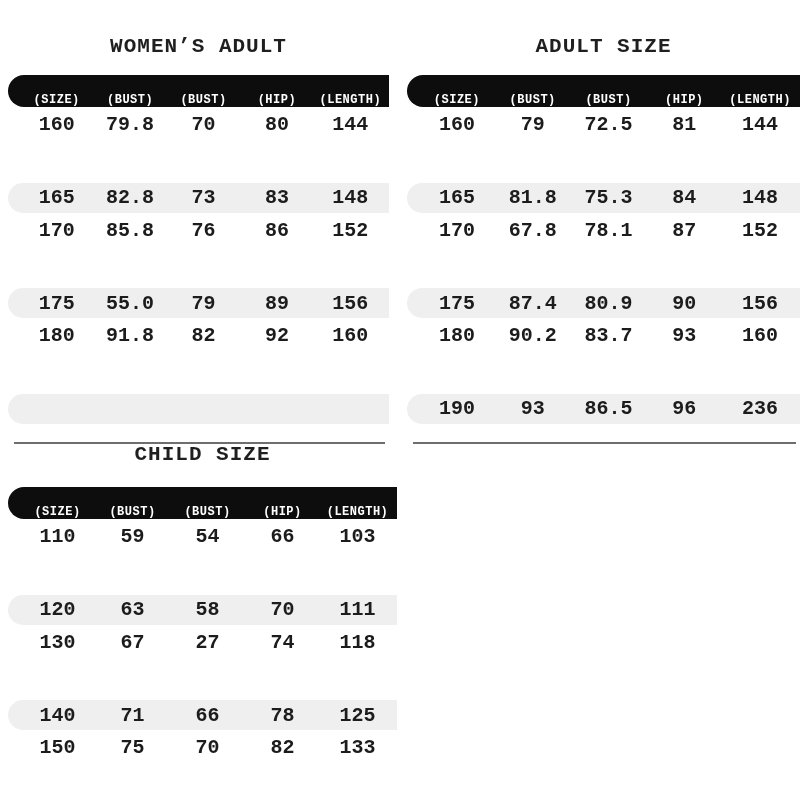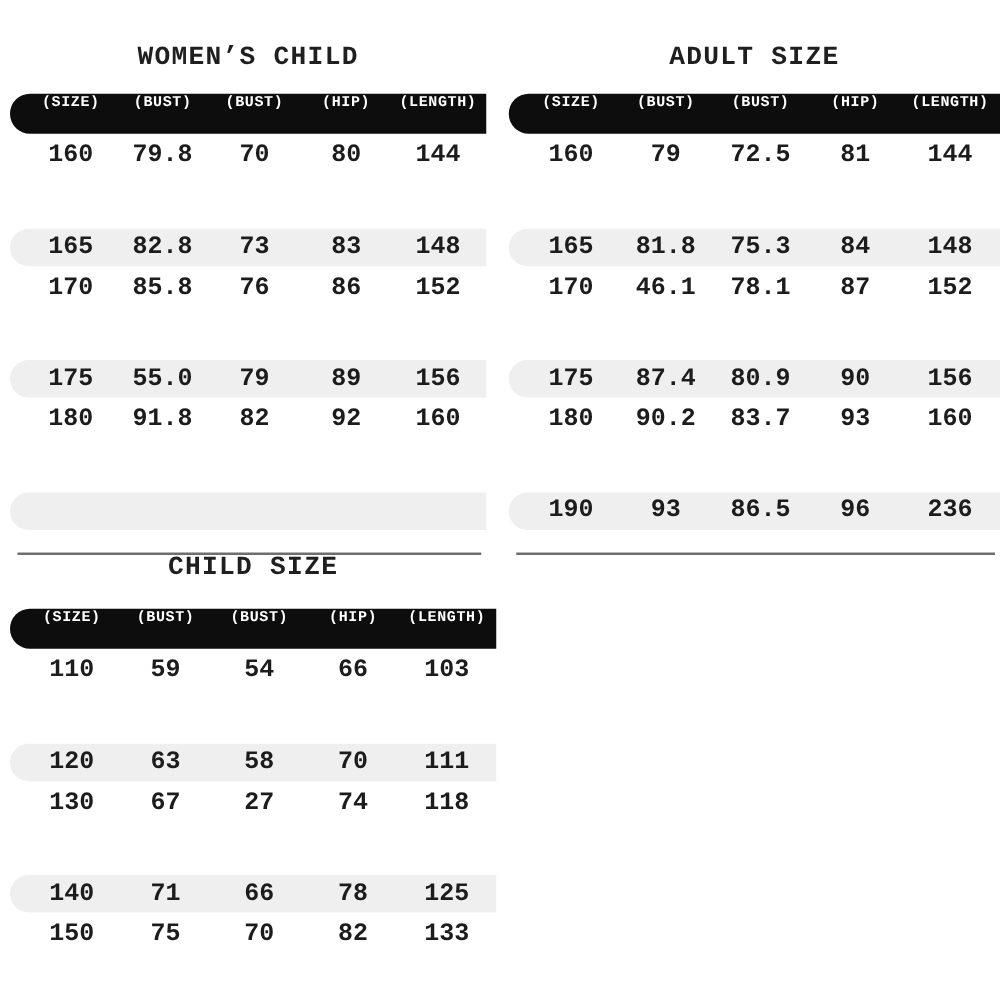--- a/index.html
+++ b/index.html
@@ -16,21 +16,21 @@
   #sec-2{left:8px;top:440px;width:389px;}
   .title{
     height:29px;line-height:29px;text-align:center;
     font-size:21px;font-weight:700;letter-spacing:1px;color:#1f1f1f;
     white-space:nowrap;
   }
   .table-header{
     margin-top:14px;height:32px;
     background:var(--header-bg);
     border-radius:16px 0 0 16px;
-    display:flex;align-items:flex-start;
+    display:flex;align-items:flex-end;
     padding:0 2px 0 12px;box-sizing:border-box;
   }
   #sec-2 .table-header{margin-top:18px;}
   .table-body{margin-top:1px;font-family:Liberation Mono, monospace;}
   .row{
     height:30px;margin:2.5px 0;
     display:flex;align-items:center;
     padding:0 2px 0 12px;box-sizing:border-box;
   }
   .row.alt{
@@ -49,21 +49,21 @@
   }
   .divider{
     height:2px;background:var(--divider);
     margin:18px 4px 0 6px;
   }
 </style>
 </head>
 <body style="--header-bg: #0d0d0d; --header-text: #ffffff; --alt-bg: #efefef; --text: #1c1c1c; --divider: #6e6e6e; background: rgb(255, 255, 255);">
 
 <div class="table-sec" id="sec-0">
-  <div class="title">WOMEN’S CHILD</div>
+  <div class="title">WOMEN’S ADULT</div>
   <div class="table-header">
       <div class="cell hcell">(SIZE)</div>
       <div class="cell hcell">(BUST)</div>
       <div class="cell hcell">(BUST)</div>
       <div class="cell hcell">(HIP)</div>
       <div class="cell hcell">(LENGTH)</div>
     </div>
   <div class="table-body">
       <div class="row">
         <div class="cell">160</div>
@@ -130,21 +130,21 @@
       </div>
       <div class="row alt">
         <div class="cell">165</div>
         <div class="cell">81.8</div>
         <div class="cell">75.3</div>
         <div class="cell">84</div>
         <div class="cell">148</div>
       </div>
       <div class="row">
         <div class="cell">170</div>
-        <div class="cell">46.1</div>
+        <div class="cell">67.8</div>
         <div class="cell">78.1</div>
         <div class="cell">87</div>
         <div class="cell">152</div>
       </div>
       <div class="row alt">
         <div class="cell">175</div>
         <div class="cell">87.4</div>
         <div class="cell">80.9</div>
         <div class="cell">90</div>
         <div class="cell">156</div>

